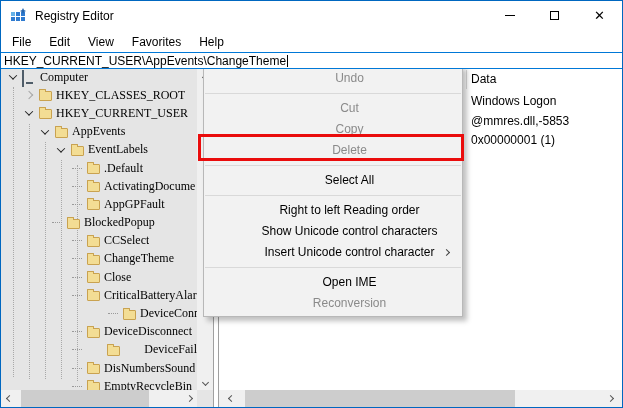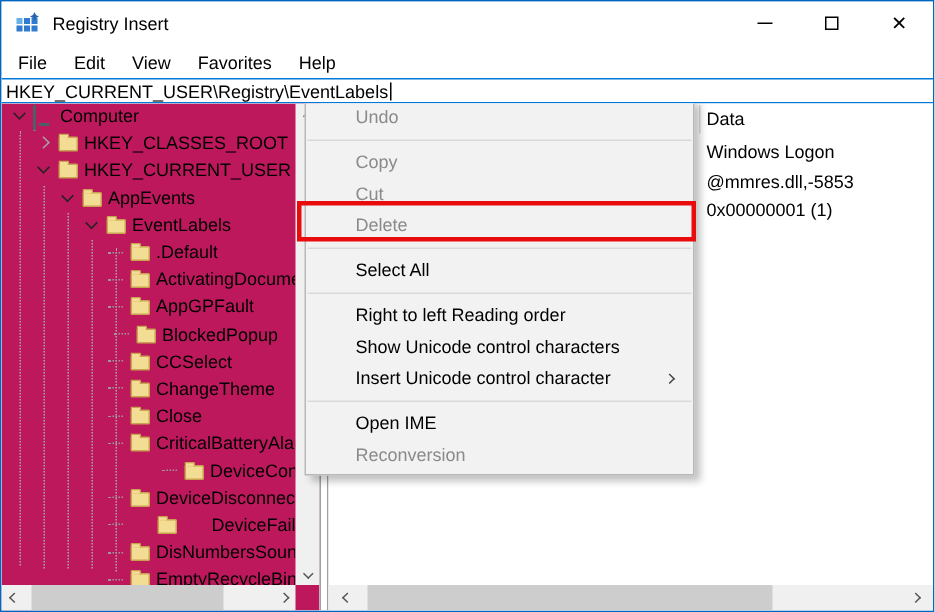--- a/index.html
+++ b/index.html
@@ -23,21 +23,21 @@
   .mb-item { padding:2px 9px; }
 
   
   .addressbar { height:17px; border-top:1px solid #0078d7; border-bottom:1px solid #0078d7; background:#fff;
                 display:flex; align-items:center; padding-left:3px; white-space:nowrap; overflow:hidden; }
   .caret { width:1px; height:12px; background:#000; margin-left:1px; }
 
   
   .main { position:relative; height:338px; background:#fff; overflow:hidden; }
 
-  .tree-panel { position:absolute; left:0; top:0; width:212px; height:338px; background:#be185d; }
+  .tree-panel { position:absolute; left:0; top:0; width:212px; height:338px; background:#e5e5e5;font-family:Liberation Serif, serif; }
   .tree-rows { position:absolute; left:0; top:-1px; width:196px; height:322px; overflow:hidden; }
   .tree-row { height:18.2px; display:flex; align-items:center; white-space:nowrap; }
   .tw { flex:none; width:16px; height:16px; display:flex; align-items:center; justify-content:center; }
   .iw { flex:none; width:17px; height:16px; display:flex; align-items:center; justify-content:center; }
   .tree-label { margin-left:2px; overflow:hidden; }
 
   .chev { display:inline-block; width:6px; height:6px; border-right:1.5px solid #222; border-bottom:1.5px solid #222; }
   .chev.down  { transform:rotate(45deg) translate(-1px,-1px); }
   .chev.right { transform:rotate(-45deg); border-color:#a6a6a6; }
   .stub { display:inline-block; width:10px; height:0; border-top:1px dotted #9a9a9a; }
@@ -68,21 +68,21 @@
 
   
   .right-panel { position:absolute; left:218px; top:0; right:0; height:338px; background:#fff; }
   .col-line { position:absolute; left:247px; top:1px; width:1px; height:19px; background:#dcdcdc; }
   .rp-header { position:absolute; left:252px; top:2px; height:17px; line-height:17px; }
   .rp-rows { position:absolute; left:252px; top:23px; right:0; }
   .rp-row { height:19.5px; line-height:19.5px; white-space:nowrap; }
 
   
   .context-menu { position:absolute; left:202px; top:-4px; width:260px; background:#f2f2f2;
-                  border:1px solid #b8b8b8; box-shadow:4px 4px 5px rgba(0,0,0,0.25); padding:2px 0; z-index:10; }
+                  border:1px solid #b8b8b8; box-shadow:4px 4px 5px rgba(0,0,0,0.25); padding:2px 0; z-index:10;text-align:center; }
   .menu-item { position:relative; height:21px; line-height:21px; padding-left:33px; color:#000; }
   .menu-item.disabled { color:#8a8a8a; }
   .menu-item.highlighted { background:#91c9f2; }
   .menu-sep { height:1px; background:#d9d9d9; margin:4px 1px; }
   .sub-arrow { position:absolute; right:13px; top:8px; width:5px; height:5px;
                border-right:1.3px solid #444; border-bottom:1.3px solid #444; transform:rotate(-45deg); }
 
   .red-box { position:absolute; left:197px; top:65px; width:266px; height:27px;
              border:3px solid #ea0c0c; z-index:11; pointer-events:none; }
 </style>
@@ -96,21 +96,21 @@
       <svg width="18" height="18" viewBox="0 0 18 18">
         <rect x="1" y="5" width="4" height="4" fill="#66b2e8"></rect>
         <rect x="6" y="5" width="4" height="4" fill="#2f7bd0"></rect>
         <rect x="1" y="10" width="4" height="4" fill="#2f7bd0"></rect>
         <rect x="6" y="10" width="4" height="4" fill="#2f7bd0"></rect>
         <rect x="11" y="10" width="4" height="4" fill="#2f7bd0"></rect>
         <rect x="11" y="5" width="4" height="4" fill="#2f7bd0"></rect>
         <path d="M13 1 L14 3 L16 4 L14 5 L13 7 L12 5 L10 4 L12 3 Z" fill="#2566ae"></path>
       </svg>
     </span>
-    <span class="title">Registry Insert</span>
+    <span class="title">Registry Editor</span>
     <div class="controls">
       <div class="ctl">
           <span class="glyph-min"></span>
         </div>
       <div class="ctl">
           <span class="glyph-max"></span>
         </div>
       <div class="ctl">
           <span class="glyph-close">✕</span>
         </div>
@@ -119,21 +119,21 @@
 
   <div class="menubar" id="menubar">
       <div class="mb-item">File</div>
       <div class="mb-item">Edit</div>
       <div class="mb-item">View</div>
       <div class="mb-item">Favorites</div>
       <div class="mb-item">Help</div>
     </div>
 
   <div class="addressbar">
-    <span>HKEY_CURRENT_USER\Registry\EventLabels</span>
+    <span>HKEY_CURRENT_USER\AppEvents\ChangeTheme</span>
       <span class="caret"></span>
   </div>
 
   <div class="main">
 
     <div class="tree-panel">
       <div class="guide" style="left:12px; top:18px; height:290px;"></div>
       <div class="guide" style="left:28px; top:55px; height:255px;"></div>
       <div class="guide" style="left:44px; top:73px; height:237px;"></div>
       <div class="guide" style="left:60px; top:91px; height:219px;"></div>
@@ -204,21 +204,21 @@
           </div>
           <div class="tree-row" style="padding-left: 68px;">
             <span class="tw">
               <i class="stub"></i>
             </span>
             <span class="iw">
               <span class="folder"></span>
             </span>
             <span class="tree-label">AppGPFault</span>
           </div>
-          <div class="tree-row" style="padding-left: 72px;">
+          <div class="tree-row" style="padding-left: 48px;">
             <span class="tw">
               <i class="stub"></i>
             </span>
             <span class="iw">
               <span class="folder"></span>
             </span>
             <span class="tree-label">BlockedPopup</span>
           </div>
           <div class="tree-row" style="padding-left: 68px;">
             <span class="tw">
@@ -340,22 +340,22 @@
         <div class="hs-thumb" style="left:26px; width:270px;"></div>
         <div class="hs-arrow" style="right:4px;">
             <span class="sa rightd"></span>
           </div>
       </div>
     </div>
 
     <div class="context-menu" id="ctxMenu">
         <div class="menu-item disabled">Undo</div>
         <div class="menu-sep"></div>
+        <div class="menu-item disabled">Cut</div>
         <div class="menu-item disabled">Copy</div>
-        <div class="menu-item disabled">Cut</div>
         <div class="menu-item disabled">Delete</div>
         <div class="menu-sep"></div>
         <div class="menu-item">Select All</div>
         <div class="menu-sep"></div>
         <div class="menu-item">Right to left Reading order</div>
         <div class="menu-item">Show Unicode control characters</div>
         <div class="menu-item">Insert Unicode control character<span class="sub-arrow"></span></div>
         <div class="menu-sep"></div>
         <div class="menu-item">Open IME</div>
         <div class="menu-item disabled">Reconversion</div>

